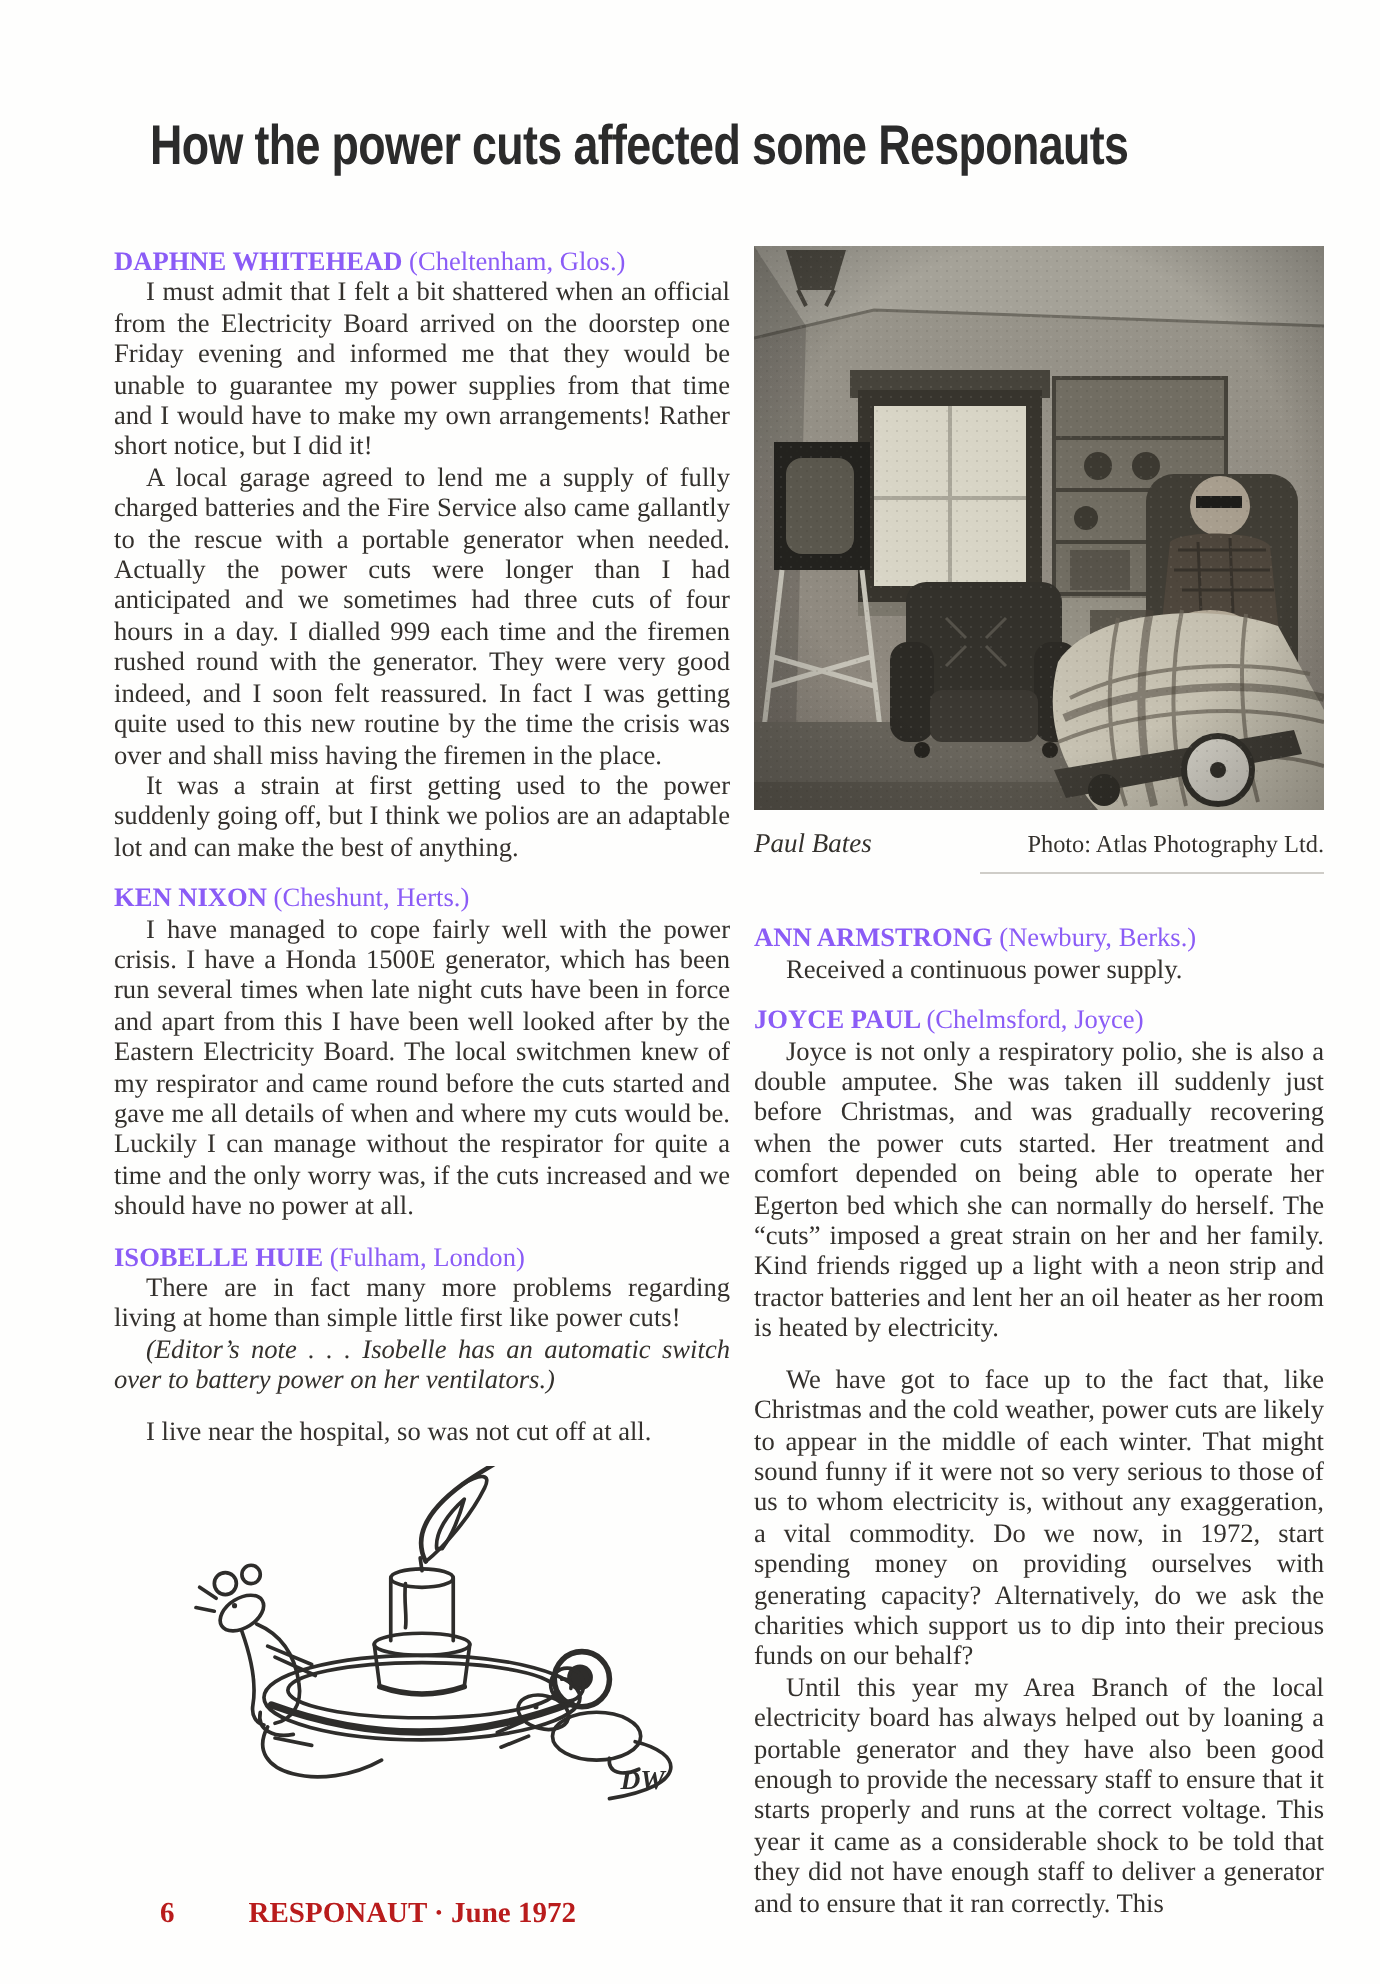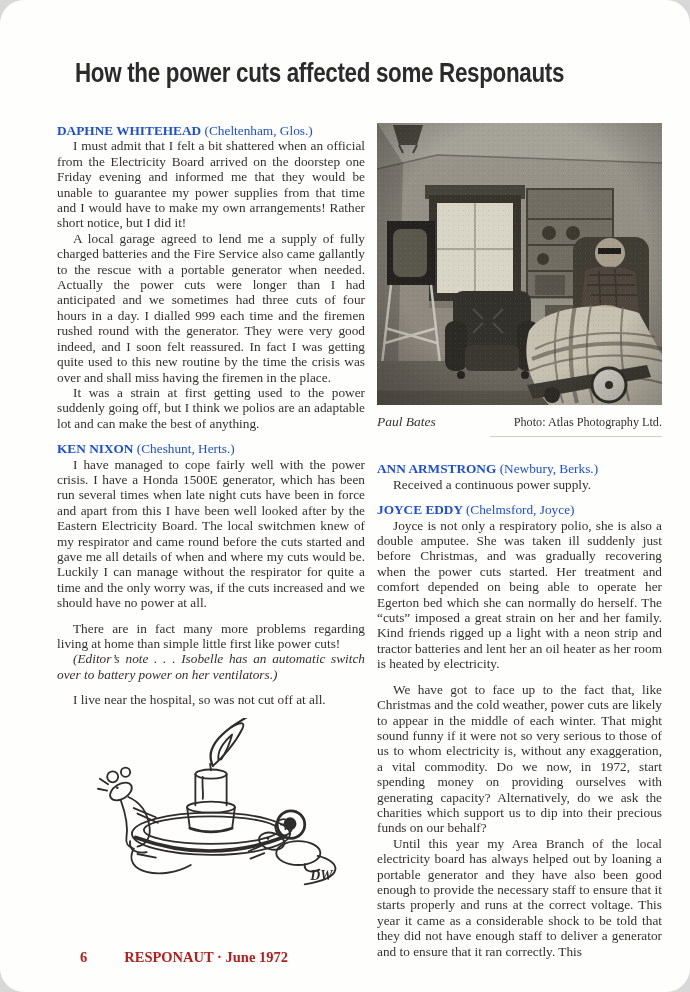--- a/index.html
+++ b/index.html
@@ -1,31 +1,31 @@
 <!DOCTYPE html>
 <html><head>
 <meta charset="utf-8">
 <style>
   html,body{margin:0;padding:0;background:#d8d8d8;}
   .page{
     position:relative;width:690px;height:992px;margin:0 auto;
     background:#fefefd;overflow:hidden;
-    font-family:"Liberation Serif",serif;color:#34312d;border-radius:24px;
+    font-family:"Liberation Serif",serif;color:#34312d;
   }
   .title{
     position:absolute;left:75px;top:57px;margin:0;white-space:nowrap;
     font-family:"Liberation Sans",sans-serif;font-weight:700;font-size:28px;
     letter-spacing:-0.4px;color:#2b2b2b;
     transform:scaleX(0.8);transform-origin:left top;
   }
   .col{position:absolute;top:123px;font-size:13.3px;line-height:15.4px;text-align:justify;}
   .col-left{left:57px;width:308px;}
   .col-right{left:377px;width:285px;}
   section.article{margin-bottom:10px;}
-  .heading{font-size:13.3px;line-height:15.4px;margin:0;font-weight:700;color:#1d4ed8;}
+  .heading{font-size:13.3px;line-height:15.4px;margin:0;font-weight:700;color:#8b5cf6;}
   .heading .loc{font-weight:400;}
   .loc-line{font-weight:400;display:block;}
   p.body-par{margin:0;text-indent:16px;}
   p.editor-note{margin:0;text-indent:16px;font-style:italic;}
   figure.photo{margin:0 0 24px 0;}
   .photo-svg{display:block;width:285px;height:282px;}
   figcaption{display:flex;justify-content:space-between;align-items:baseline;margin-top:9px;}
   .cap-name{font-style:italic;font-size:13.5px;}
   .cap-credit{font-size:12.2px;font-family:Liberation Serif, serif;}
   .cap-rule{height:1px;background:#cfcdc8;width:172px;margin:6px 0 0 auto;}
@@ -52,20 +52,21 @@
       <p class="body-par">A local garage agreed to lend me a supply of fully charged batteries and the Fire Service also came gallantly to the rescue with a portable generator when needed.  Actually the power cuts were longer than I had anticipated and we sometimes had three cuts of four hours in a day.  I dialled 999 each time and the firemen rushed round with the generator.  They were very good indeed, and I soon felt reassured.  In fact I was getting quite used to this new routine by the time the crisis was over and shall miss having the firemen in the place.</p>
       <p class="body-par">It was a strain at first getting used to the power suddenly going off, but I think we polios are an adaptable lot and can make the best of anything.</p>
     </section>
 
     <section class="article">
       <h2 class="heading"><span>KEN NIXON</span> <span class="loc">(Cheshunt, Herts.)</span></h2>
       <p class="body-par">I have managed to cope fairly well with the power crisis.  I have a Honda 1500E generator, which has been run several times when late night cuts have been in force and apart from this I have been well looked after by the Eastern Electricity Board.  The local switchmen knew of my respirator and came round before the cuts started and gave me all details of when and where my cuts would be. Luckily I can manage without the respirator for quite a time and the only worry was, if the cuts increased and we should have no power at all.</p>
     </section>
 
     <section class="article">
+      <h2 class="heading"><span>ISOBELLE HUIE</span> <span class="loc">(Fulham, London)</span></h2>
       <p class="body-par">There are in fact many more problems regarding living at home than simple little first like power cuts!</p>
       <p class="editor-note">(Editor’s note . . . Isobelle has an automatic switch over to battery power on her ventilators.)</p>
     </section>
 
     <section class="article">
       <p class="body-par">I live near the hospital, so was not cut off at all.</p>
     </section>
 
     <div class="illustration">
       <svg class="illo-svg" viewBox="0 0 300 185">
@@ -224,21 +225,21 @@
       </figcaption>
       <div class="cap-rule"></div>
     </figure>
 
     <section class="article">
       <h2 class="heading"><span>ANN ARMSTRONG</span> <span class="loc">(Newbury, Berks.)</span></h2>
       <p class="body-par">Received a continuous power supply.</p>
     </section>
 
     <section class="article">
-      <h2 class="heading"><span>JOYCE EDDY</span> <span class="loc">(Chelmsford, Joyce)</span></h2>
+      <h2 class="heading"><span>JOYCE PAUL</span> <span class="loc">(Chelmsford, Joyce)</span></h2>
       <p class="body-par">Joyce is not only a respiratory polio, she is also a double amputee.  She was taken ill suddenly just before Christmas, and was gradually recovering when the power cuts started.  Her treatment and comfort depended on being able to operate her Egerton bed which she can normally do herself.  The “cuts” imposed a great strain on her and her family. Kind friends rigged up a light with a neon strip and tractor batteries and lent her an oil heater as her room is heated by electricity.</p>
     </section>
 
     <section class="article">
       <p class="body-par">We have got to face up to the fact that, like Christmas and the cold weather, power cuts are likely to appear in the middle of each winter.  That might sound funny if it were not so very serious to those of us to whom electricity is, without any exaggeration, a vital commodity.  Do we now, in 1972, start spending money on providing ourselves with generating capacity?  Alternatively, do we ask the charities which support us to dip into their precious funds on our behalf?</p>
       <p class="body-par">Until this year my Area Branch of the local electricity board has always helped out by loaning a portable generator and they have also been good enough to provide the necessary staff to ensure that it starts properly and runs at the correct voltage. This year it came as a considerable shock to be told that they did not have enough staff to deliver a generator and to ensure that it ran correctly.  This</p>
     </section>
   </div>
 
   <div class="footer">

